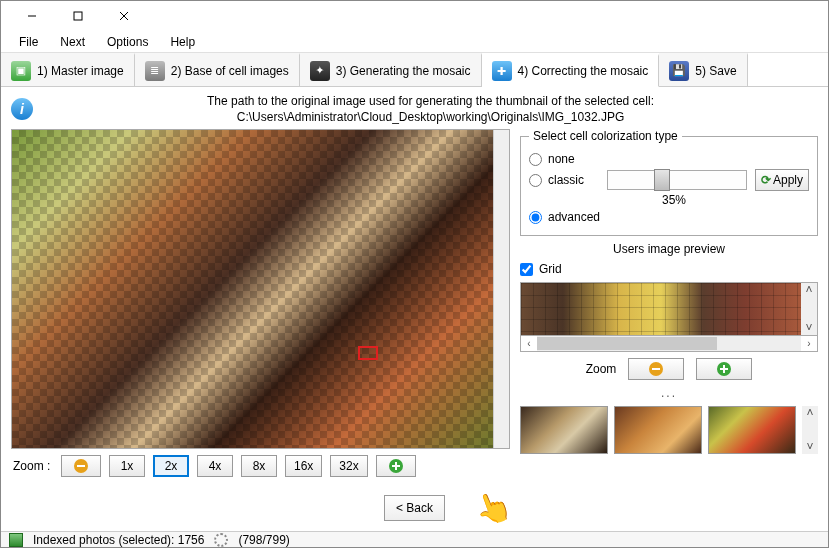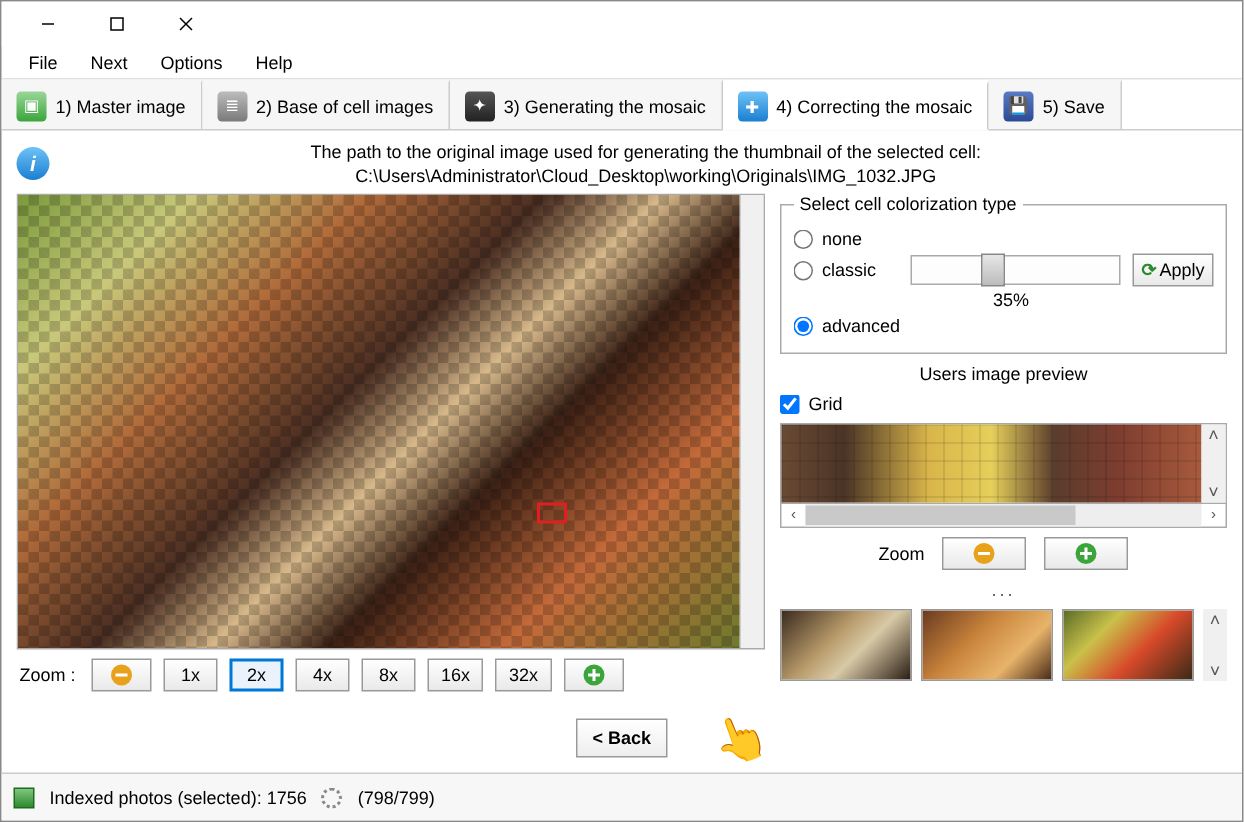--- a/index.html
+++ b/index.html
@@ -81,25 +81,25 @@
 
 .thumbs { height: 48px; display: flex; gap: 6px; position: relative; border: 0; }
 .thumbs .t { flex: 1; border: 1px solid #999; }
 .t1 { background: linear-gradient(135deg,#3a2a1e 0%, #b79a6a 40%, #d8c9a6 60%, #2a1c12 100%); }
 .t2 { background: linear-gradient(135deg,#6a3a20 0%, #c9843c 40%, #e8b46a 70%, #4a2a18 100%); }
 .t3 { background: linear-gradient(135deg,#5a6a28 0%, #c9c24a 30%, #d64a2a 60%, #3a2a16 100%); }
 .thumbs .pv { width: 16px; background: #f0f0f0; display:flex; flex-direction:column; justify-content:space-between; align-items:center; font-size:9px; color:#555; }
 
 
 .navrow { display: flex; justify-content: center; gap: 10px; padding: 8px 0 6px 0; position: relative; }
-.navbtn { width: 61px; height: 26px; border: 1px solid #999; background: linear-gradient(#fff,#eee); display:flex; align-items:center; justify-content:center;font-weight:bold; }
+.navbtn { width: 61px; height: 26px; border: 1px solid #999; background: linear-gradient(#fff,#eee); display:flex; align-items:center; justify-content:center; }
 .hand { position: absolute; left: calc(50% + 60px); top: 4px; font-size: 30px; transform: rotate(-20deg); pointer-events:none; }
 
 
-.status { height: 32px; border-top: 1px solid #ccc; display: flex; align-items: center; gap: 10px; padding: 0 8px; background: #f7f7f7; }
+.status { height: 16px; border-top: 1px solid #ccc; display: flex; align-items: center; gap: 10px; padding: 0 8px; background: #f7f7f7; }
 .stat-icon { width: 14px; height: 14px; background: linear-gradient(#7ec77e,#2e8a2e); border: 1px solid #1e6a1e; }
 .spinner { width: 14px; height: 14px; border: 2px dotted #888; border-radius: 50%; }
 
 input[type=radio], input[type=checkbox] { margin: 0; }
 </style>
 </head>
 <body>
 
 <div class="titlebar">
   <div class="winbtn">

